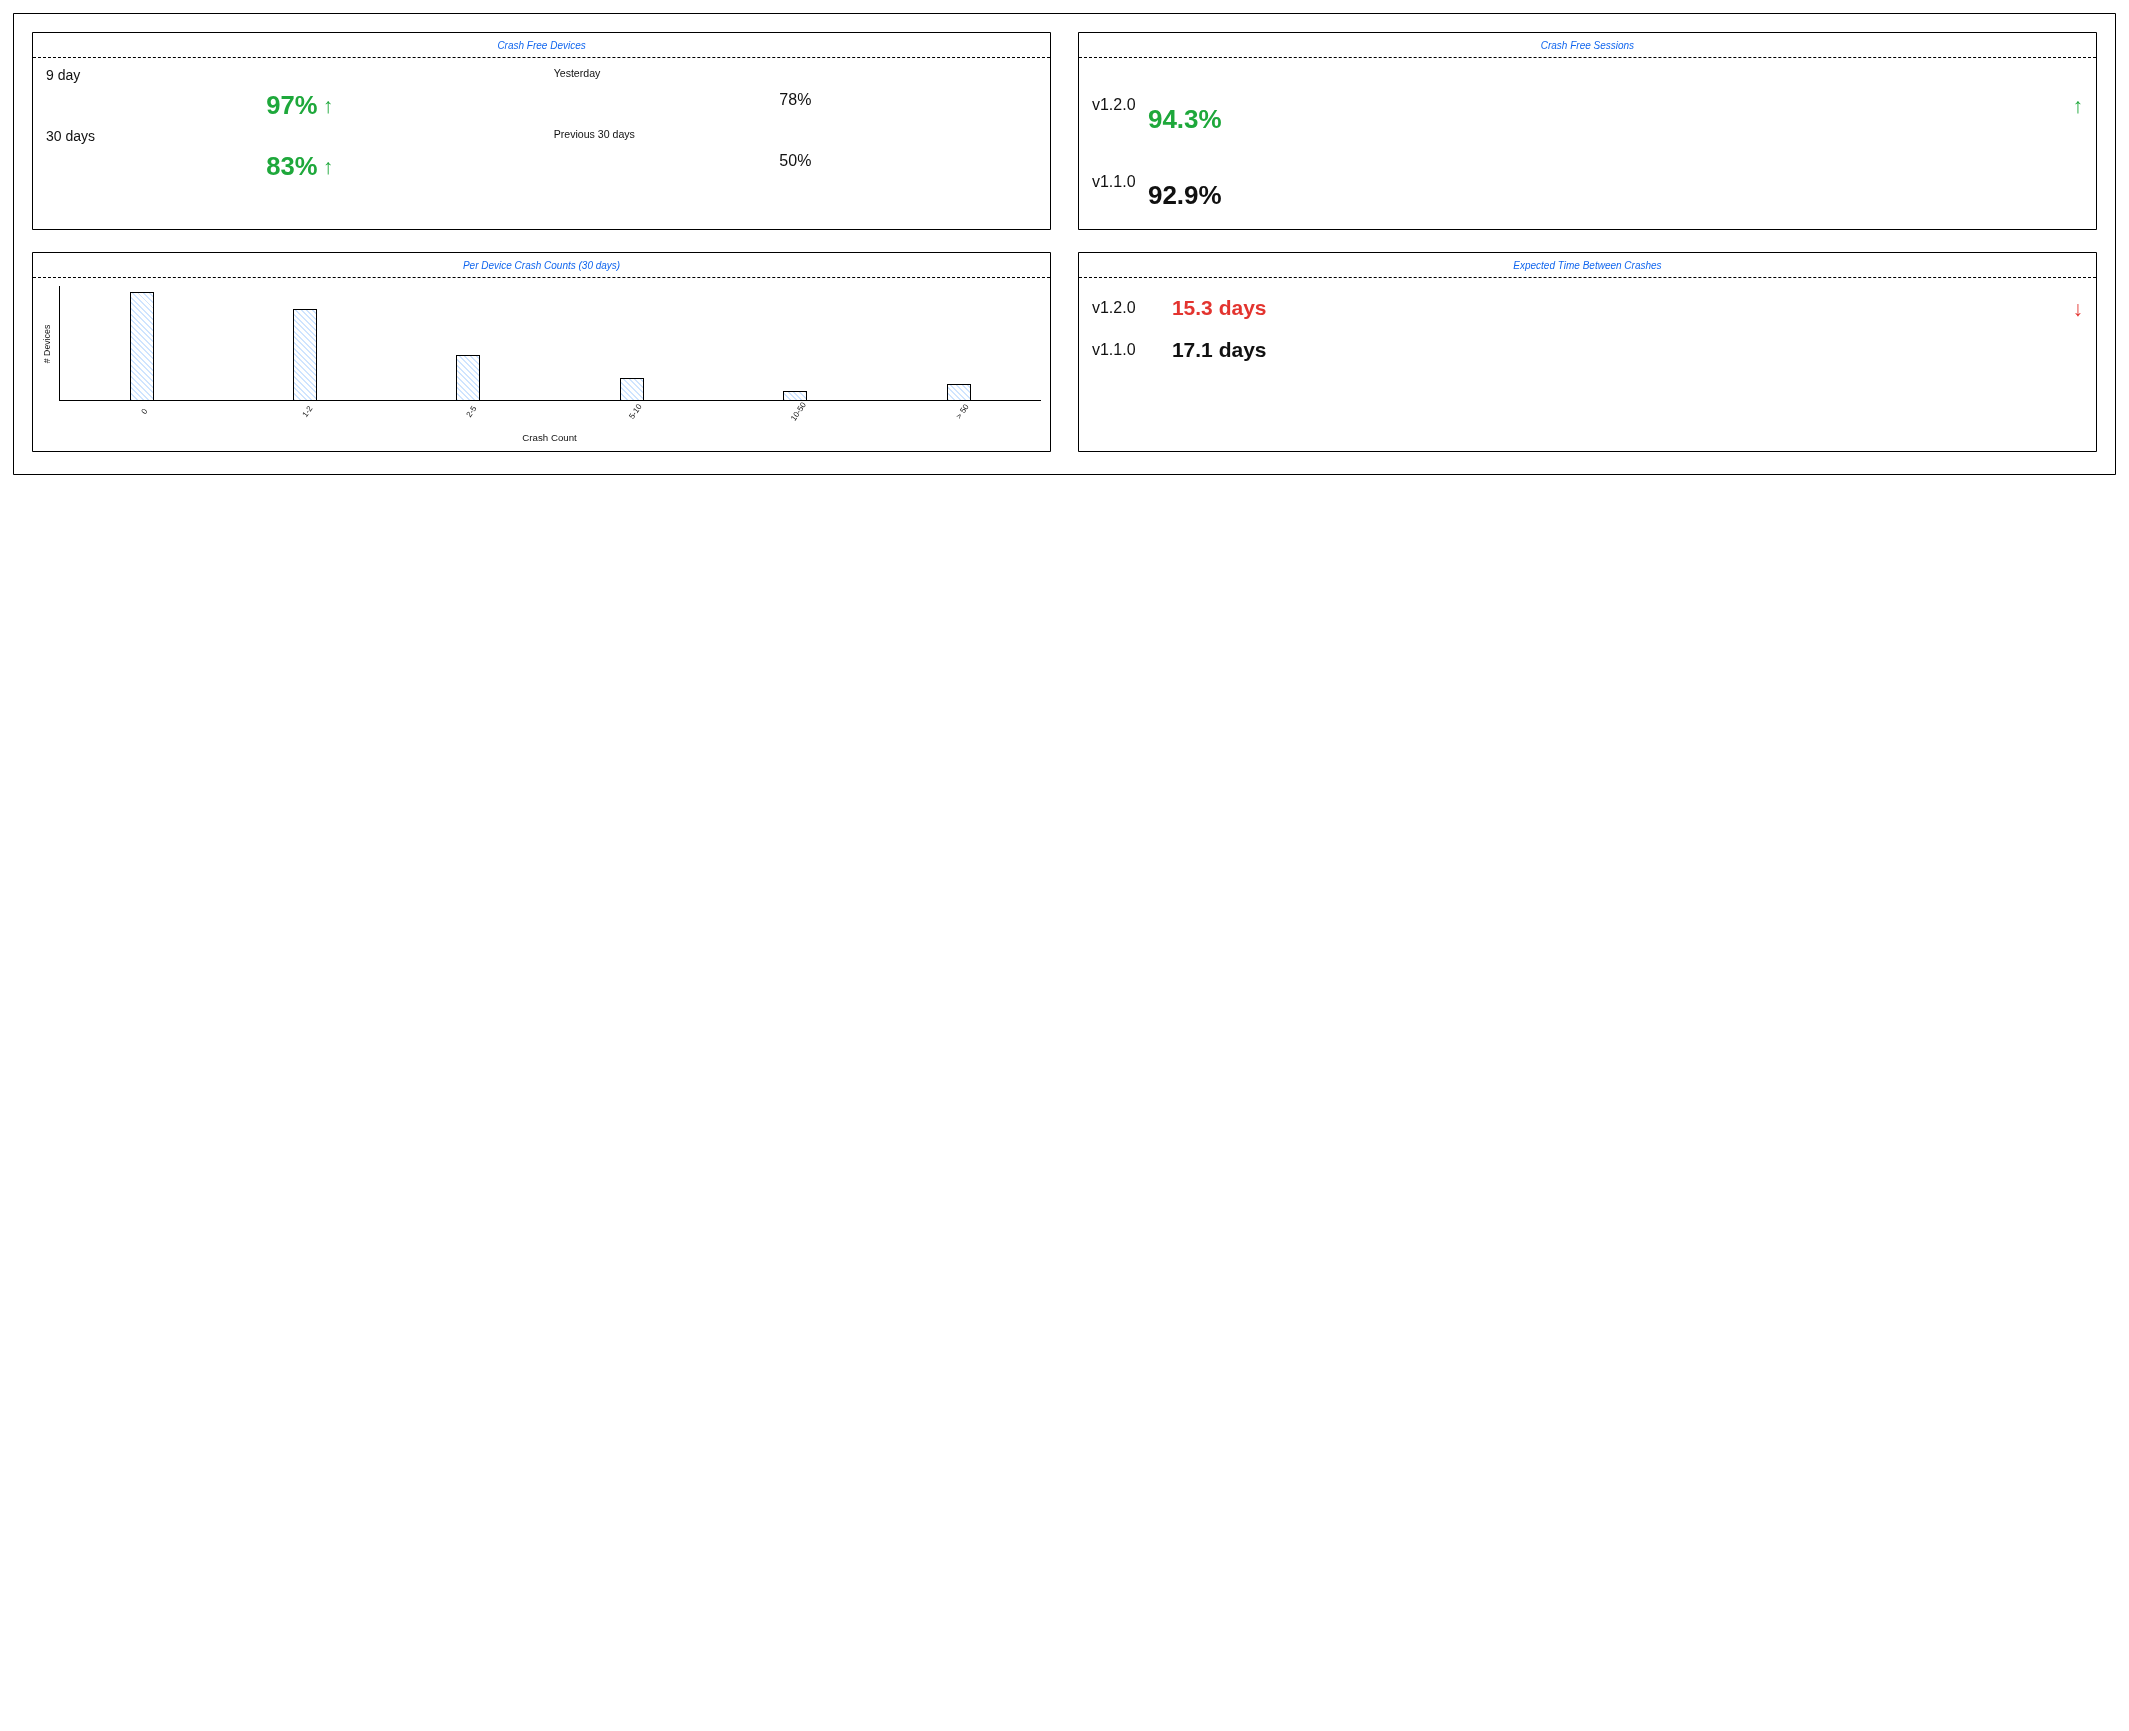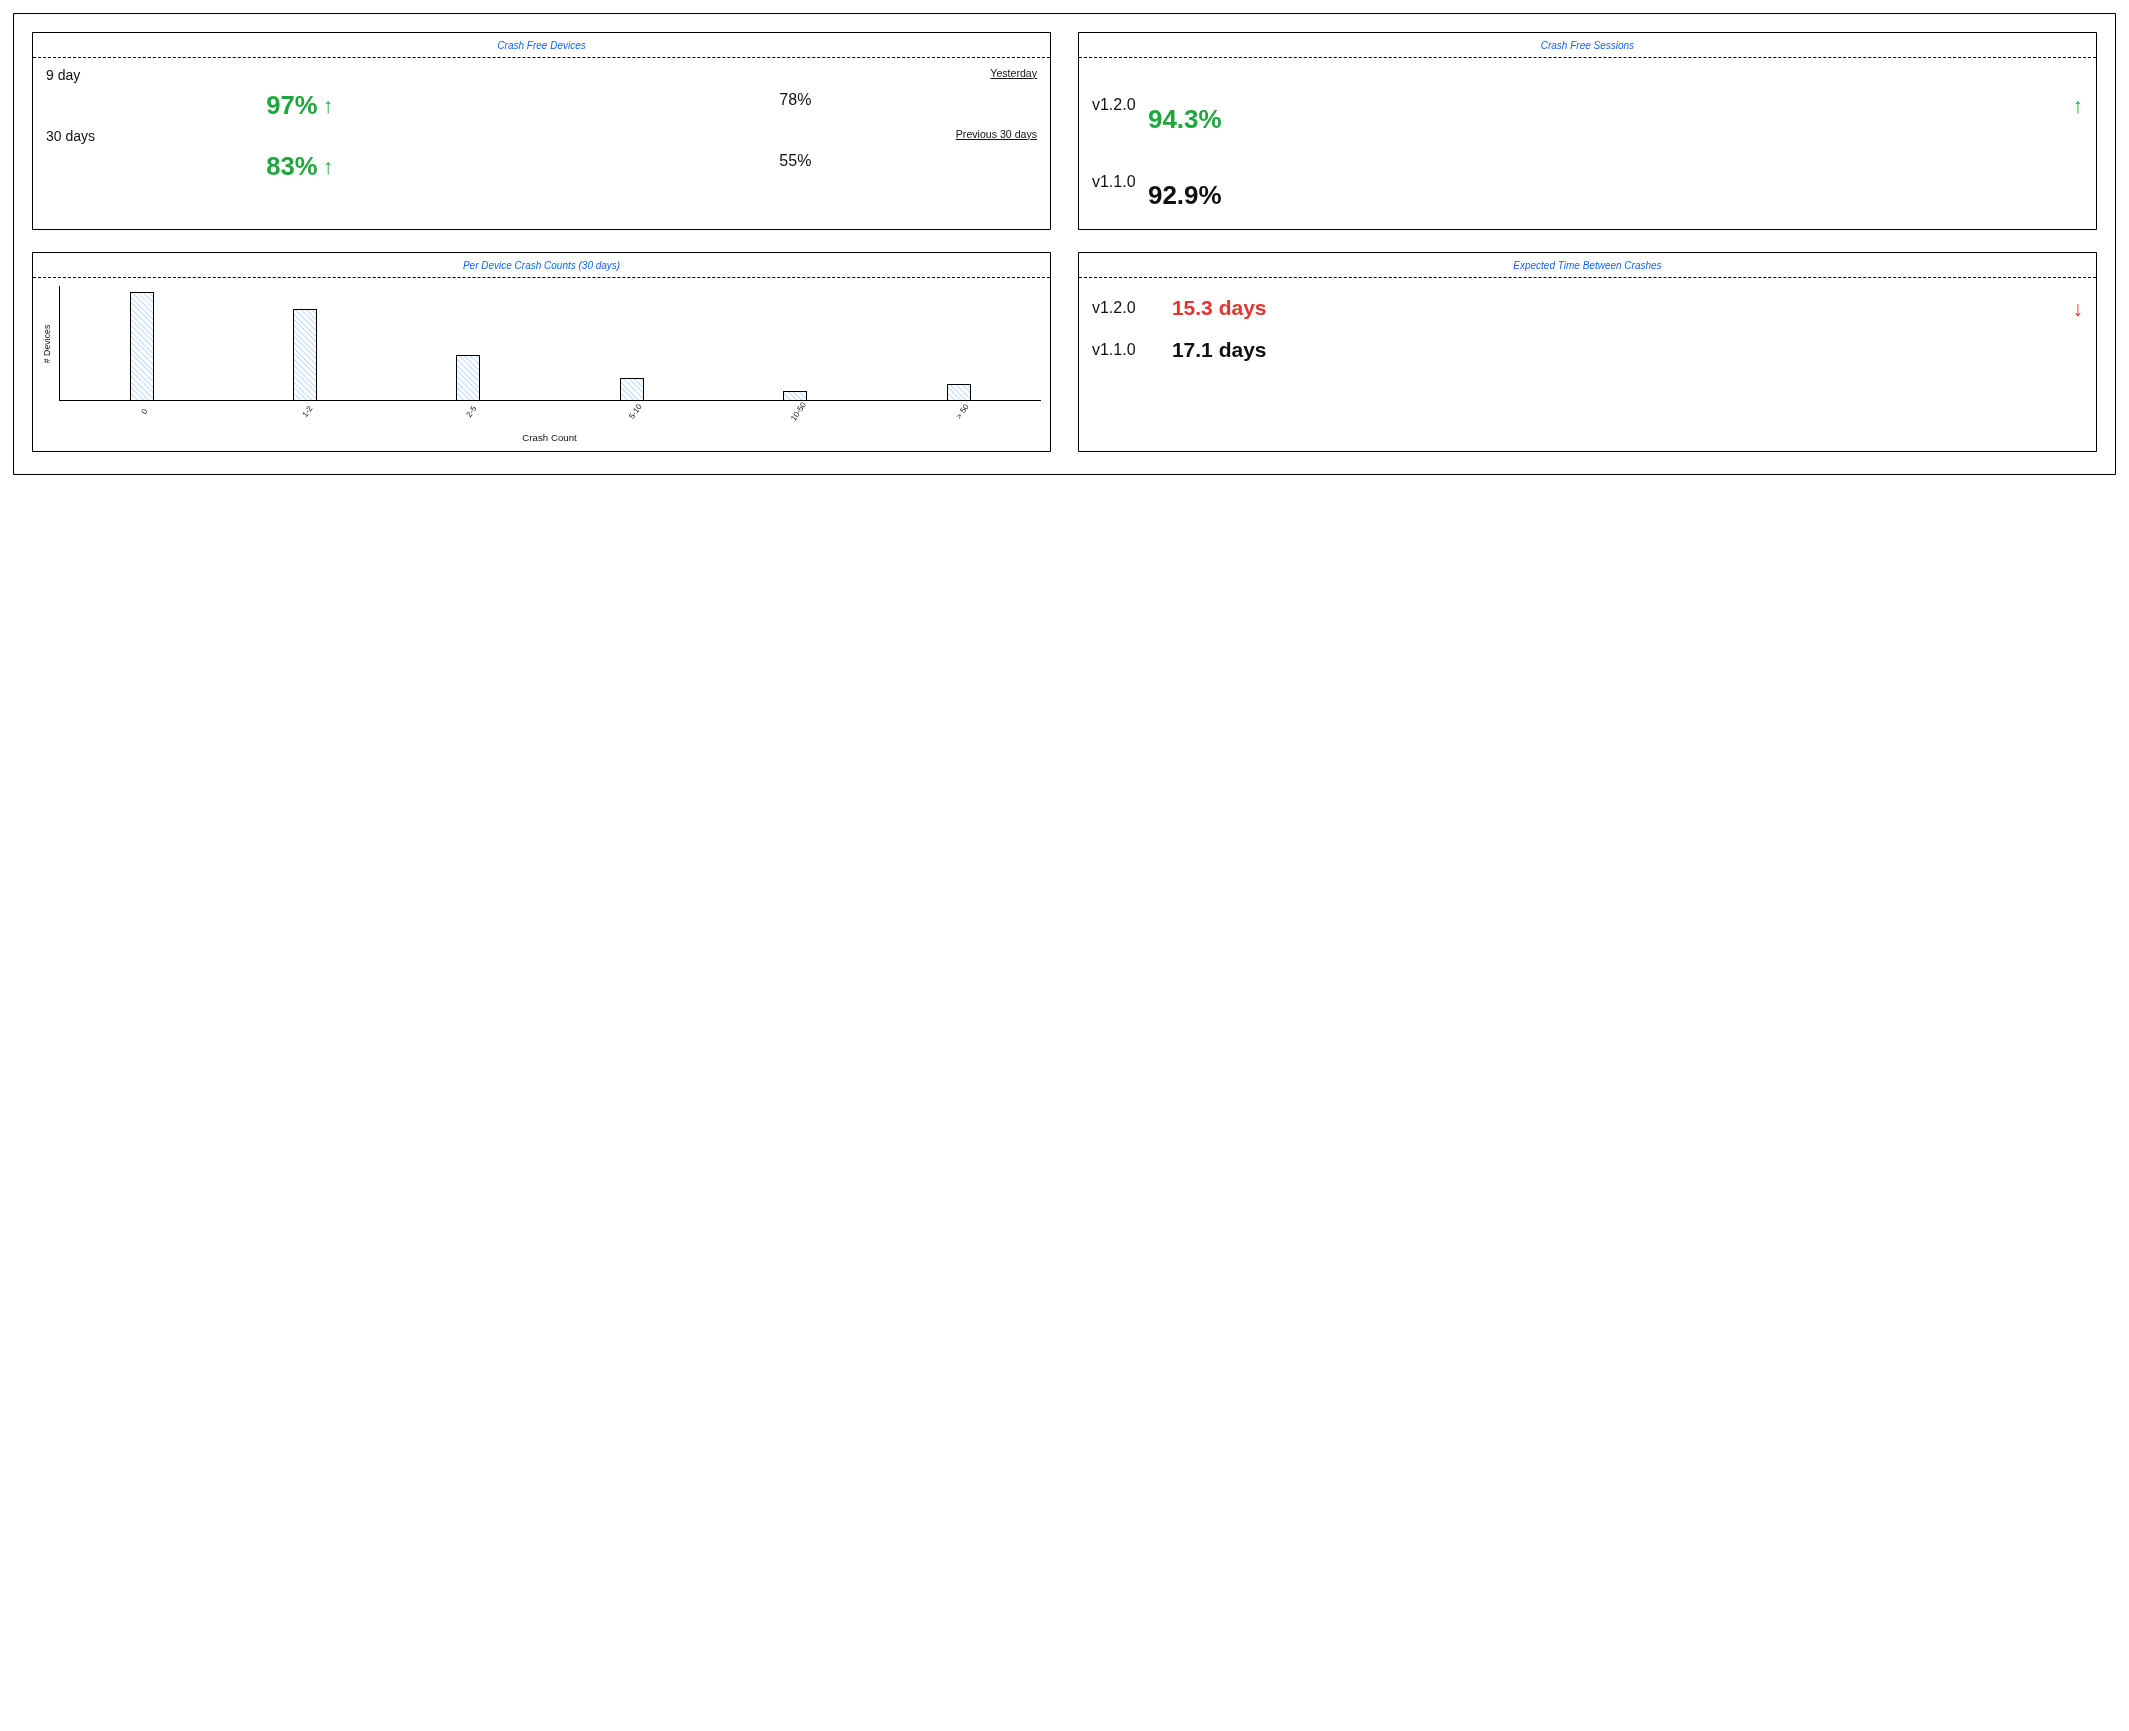--- a/index.html
+++ b/index.html
@@ -31,21 +31,21 @@
     border-bottom: 1.3px dashed #000;
     font-style: italic;
   }
   .card-body {
     padding: 8.8px 13.2px 13.2px 13.2px;
   }
 
   
   .cfd-body { display: grid; grid-template-columns: 1.05fr 1fr; row-gap: 8px; }
   .cfd-label { font-size: 14px; }
-  .cfd-sublabel { font-size: 10.6px; text-align: right; text-decoration: underline; }
+  .cfd-sublabel { font-size: 10.6px; text-align: left; }
   .cfd-main {
     display: flex; align-items: center; justify-content: center; gap: 5.3px;
   }
   .cfd-main-val { font-size: 25.6px; color: #1ea83b; font-weight: 600; }
   .arrow-up {
     color: #1ea83b; font-size: 21px; line-height: 1;
   }
   .cfd-compare { font-size: 16px; text-align: center; }
 
   
@@ -145,21 +145,21 @@
       </div>
       <div class="cfd-compare">78%</div>
 
       <div class="cfd-label">30 days</div>
       <div class="cfd-sublabel">Previous 30 days</div>
 
       <div class="cfd-main">
         <span class="cfd-main-val">83%</span>
         <span class="arrow-up">↑</span>
       </div>
-      <div class="cfd-compare">55%</div>
+      <div class="cfd-compare">50%</div>
     </div>
   </div>
 
   <div class="card">
     <div class="card-header">Crash Free Sessions</div>
     <div class="card-body cfs-body">
       <div class="cfs-ver">v1.2.0</div>
       <div class="cfs-val green">94.3%</div>
       <div class="arrow-up">↑</div>
 

